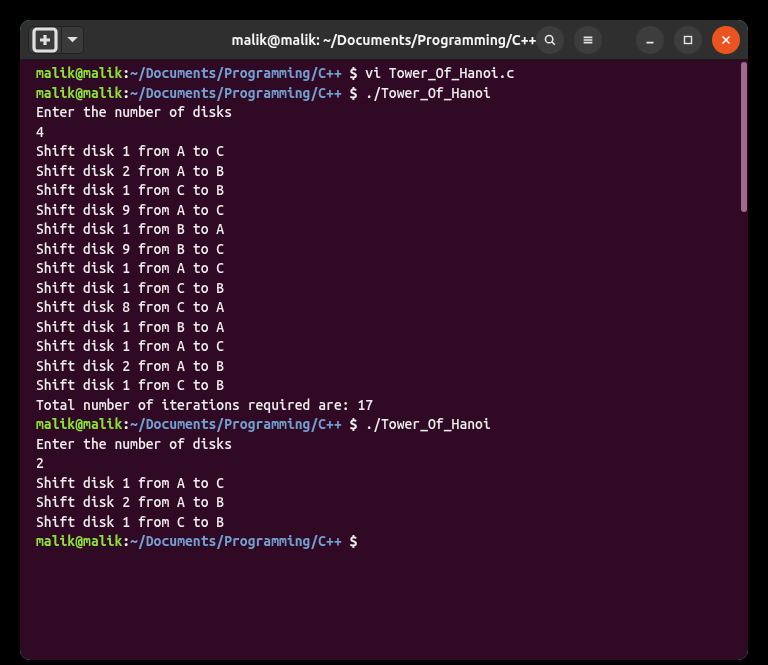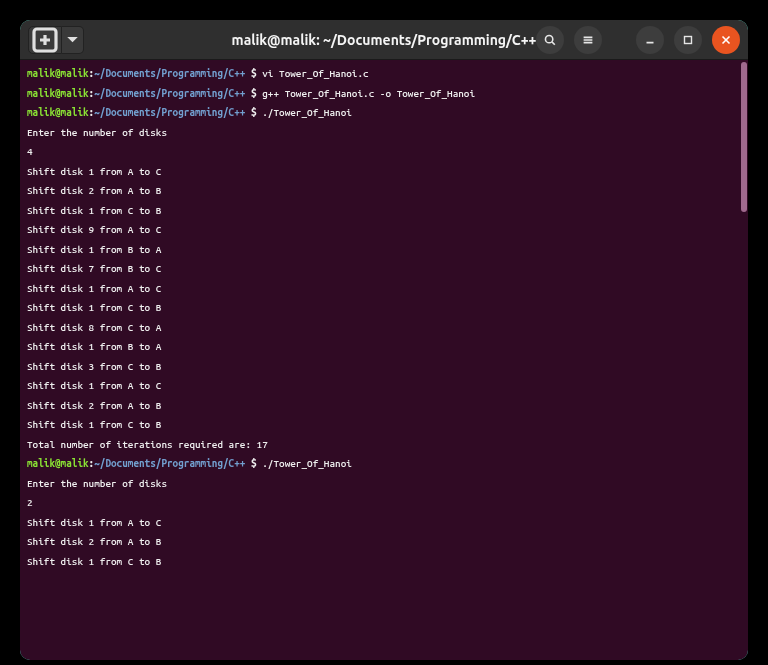--- a/index.html
+++ b/index.html
@@ -54,23 +54,23 @@
     width: 28px; height: 28px;
     border-radius: 50%;
     background: #3d3d3d;
     display: flex; align-items: center; justify-content: center;
     color: #e6e6e6;
   }
   .circ-btn.close { background: #e95420; color: #fff; }
   .circ-btn svg { width: 14px; height: 14px; }
   .terminal {
     flex: 1;
-    padding: 4px 6px 6px 7px;
+    padding: 4px 6px 6px 16px;
     color: #ededed;
-    font-size: 10px;
+    font-size: 14px;
     line-height: 19.5px;
     font-weight: 500;
     background: #300a24;
     overflow: hidden;
     position: relative;
   }
   .scrollbar {
     position: absolute;
     right: 1px; top: 2px;
     width: 6px; height: 150px;
@@ -138,40 +138,39 @@
             <line x1="4" y1="4" x2="12" y2="12"></line>
             <line x1="12" y1="4" x2="4" y2="12"></line>
           </svg>
       </div>
     </div>
   </div>
 
   <div class="terminal" id="terminal">
     <div class="scrollbar"></div>
   <div class="line"><span class="userhost">malik@malik</span><span class="colon">:</span><span class="path">~/Documents/Programming/C++</span><span class="dollar"> $ </span><span class="cmd">vi Tower_Of_Hanoi.c</span></div>
-      <div class="line"><span class="userhost">malik@malik</span><span class="colon">:</span><span class="path">~/Documents/Programming/C++</span><span class="dollar"> $ </span><span class="cmd">g++ Tower_Of_Hanoi.c -o Tower_Of_Hanoi</span></div>
       <div class="line"><span class="userhost">malik@malik</span><span class="colon">:</span><span class="path">~/Documents/Programming/C++</span><span class="dollar"> $ </span><span class="cmd">./Tower_Of_Hanoi</span></div>
       <div class="line"><span class="plain">Enter the number of disks</span></div>
       <div class="line"><span class="plain">4</span></div>
       <div class="line"><span class="plain">Shift disk 1 from A to C</span></div>
       <div class="line"><span class="plain">Shift disk 2 from A to B</span></div>
       <div class="line"><span class="plain">Shift disk 1 from C to B</span></div>
       <div class="line"><span class="plain">Shift disk 9 from A to C</span></div>
       <div class="line"><span class="plain">Shift disk 1 from B to A</span></div>
-      <div class="line"><span class="plain">Shift disk 7 from B to C</span></div>
+      <div class="line"><span class="plain">Shift disk 9 from B to C</span></div>
       <div class="line"><span class="plain">Shift disk 1 from A to C</span></div>
       <div class="line"><span class="plain">Shift disk 1 from C to B</span></div>
       <div class="line"><span class="plain">Shift disk 8 from C to A</span></div>
       <div class="line"><span class="plain">Shift disk 1 from B to A</span></div>
-      <div class="line"><span class="plain">Shift disk 3 from C to B</span></div>
       <div class="line"><span class="plain">Shift disk 1 from A to C</span></div>
       <div class="line"><span class="plain">Shift disk 2 from A to B</span></div>
       <div class="line"><span class="plain">Shift disk 1 from C to B</span></div>
       <div class="line"><span class="plain">Total number of iterations required are: 17</span></div>
       <div class="line"><span class="userhost">malik@malik</span><span class="colon">:</span><span class="path">~/Documents/Programming/C++</span><span class="dollar"> $ </span><span class="cmd">./Tower_Of_Hanoi</span></div>
       <div class="line"><span class="plain">Enter the number of disks</span></div>
       <div class="line"><span class="plain">2</span></div>
       <div class="line"><span class="plain">Shift disk 1 from A to C</span></div>
       <div class="line"><span class="plain">Shift disk 2 from A to B</span></div>
       <div class="line"><span class="plain">Shift disk 1 from C to B</span></div>
+      <div class="line"><span class="userhost">malik@malik</span><span class="colon">:</span><span class="path">~/Documents/Programming/C++</span><span class="dollar"> $ </span><span class="cmd"></span></div>
     </div>
 
 </div>
 
 </body></html>

